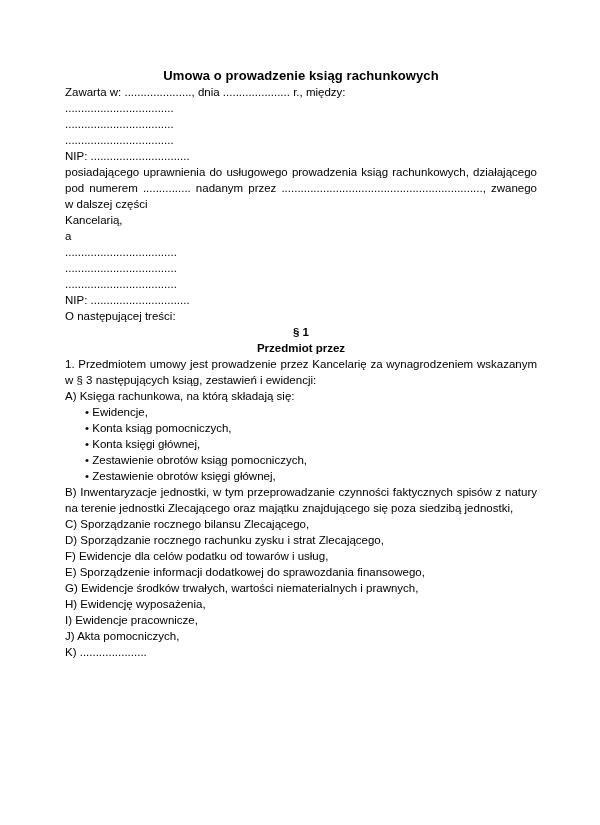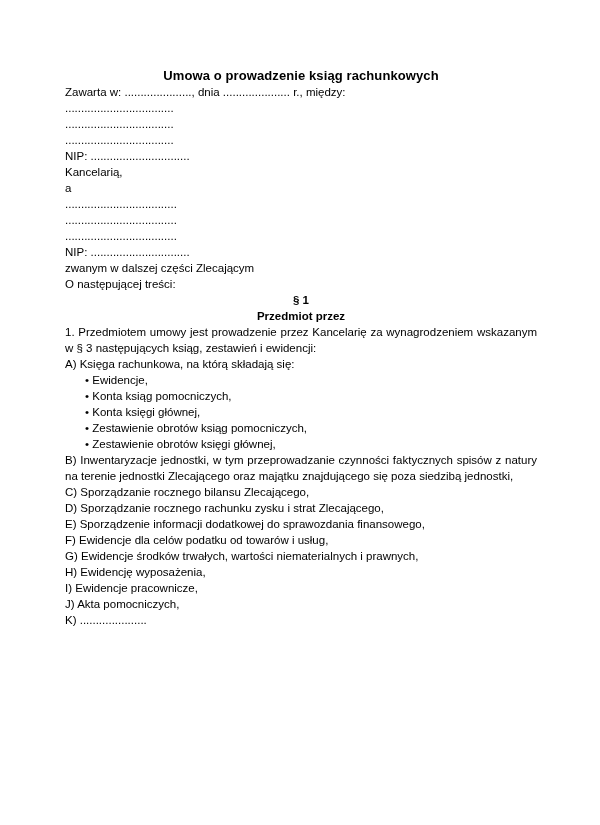--- a/index.html
+++ b/index.html
@@ -48,31 +48,31 @@
 
   <p class="title">Umowa o prowadzenie ksiąg rachunkowych</p>
 
   <p class="mt-intro">Zawarta w: ....................., dnia ..................... r., między:</p>
 
   <div>
     <p class="mt-party1">..................................</p>
     <p>..................................</p>
     <p>..................................</p>
     <p>NIP: ...............................</p>
+    <p class="just">posiadającego uprawnienia do usługowego prowadzenia ksiąg rachunkowych, działającego pod numerem ............... nadanym przez ..............................................................., zwanego w dalszej części</p>
     <p class="bold">Kancelarią,</p>
   </div>
 
   <p class="mt-connector">a</p>
 
   <div>
     <p>...................................</p>
     <p>...................................</p>
     <p>...................................</p>
     <p>NIP: ...............................</p>
-    <p><span>zwanym w dalszej części </span><span class="bold">Zlecającym</span></p>
   </div>
 
   <p class="mt-preamble">O następującej treści:</p>
 
   <div>
     <p class="center-bold mt-section">§ 1</p>
     <p class="center-bold">Przedmiot przez</p>
   </div>
 
   <div>
@@ -81,22 +81,22 @@
 
     <p class="bullet">• Ewidencje,</p>
     <p class="bullet">• Konta ksiąg pomocniczych,</p>
     <p class="bullet">• Konta księgi głównej,</p>
     <p class="bullet">• Zestawienie obrotów ksiąg pomocniczych,</p>
     <p class="bullet">• Zestawienie obrotów księgi głównej,</p>
 
     <p class="just">B) Inwentaryzacje jednostki, w tym przeprowadzanie czynności faktycznych spisów z natury na terenie jednostki Zlecającego oraz majątku znajdującego się poza siedzibą jednostki,</p>
     <p>C) Sporządzanie rocznego bilansu Zlecającego,</p>
     <p>D) Sporządzanie rocznego rachunku zysku i strat Zlecającego,</p>
+    <p>F) Ewidencje dla celów podatku od towarów i usług,</p>
     <p>E) Sporządzenie informacji dodatkowej do sprawozdania finansowego,</p>
-    <p>F) Ewidencje dla celów podatku od towarów i usług,</p>
     <p>G) Ewidencje środków trwałych, wartości niematerialnych i prawnych,</p>
     <p>H) Ewidencję wyposażenia,</p>
     <p>I) Ewidencje pracownicze,</p>
     <p>J) Akta pomocniczych,</p>
     <p>K) .....................</p>
   </div>
 
 </div>
 
 </body></html>

